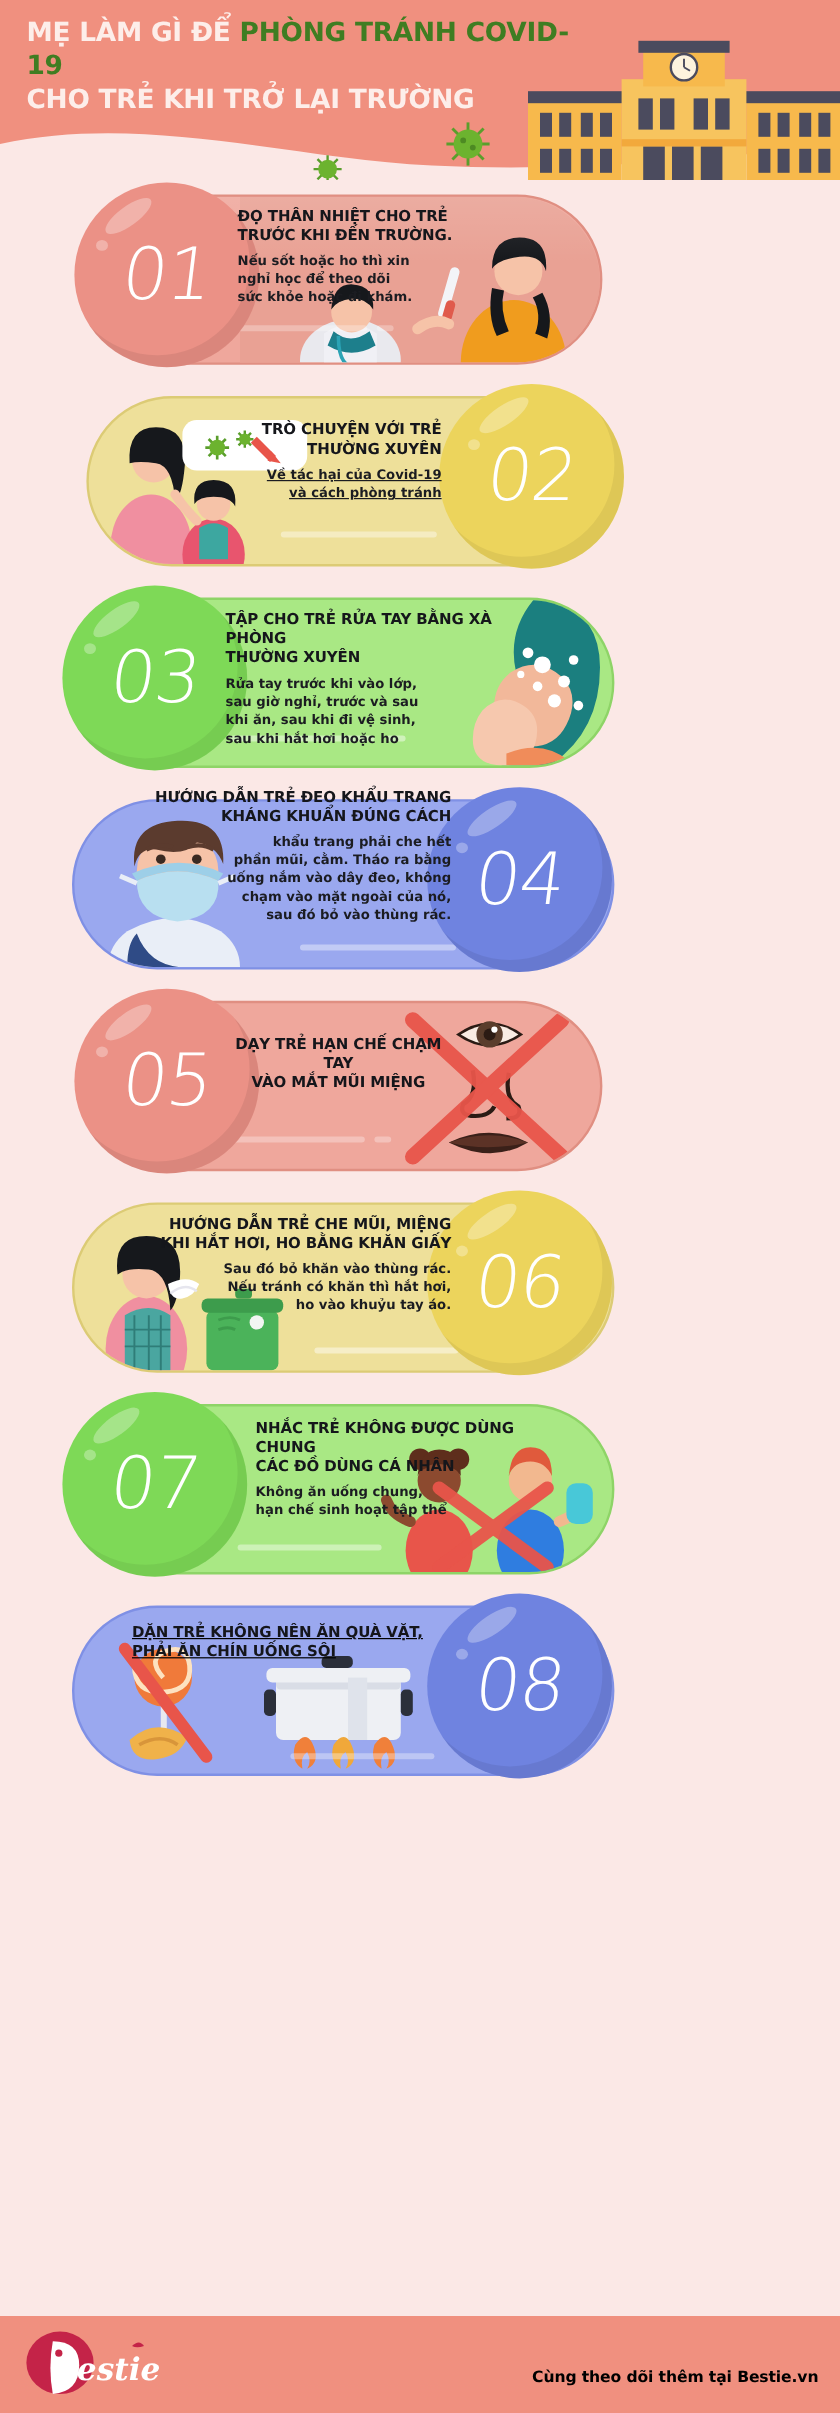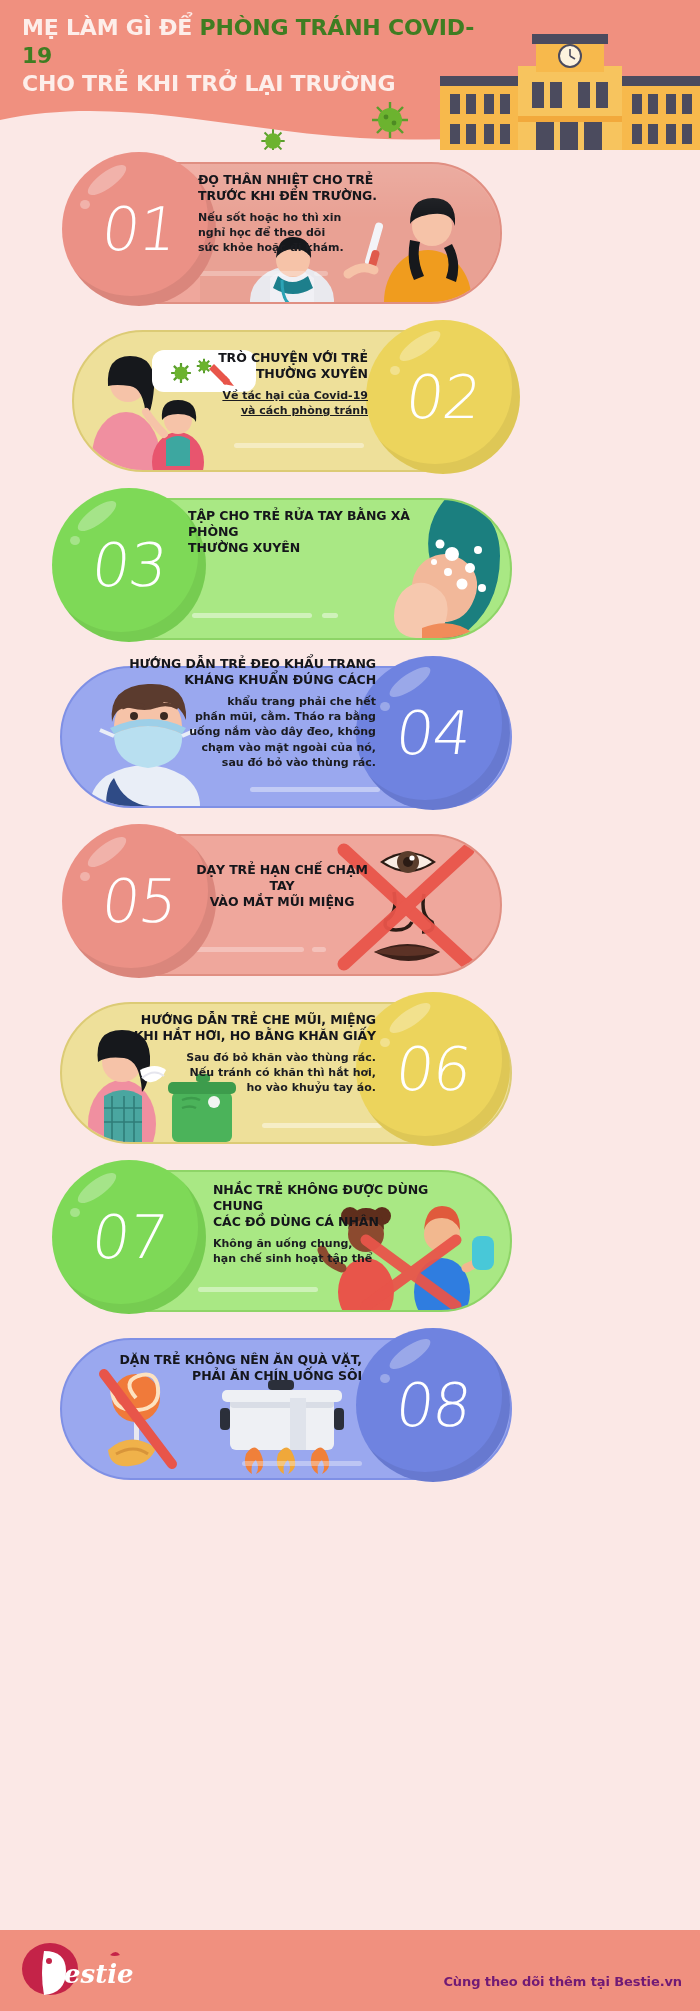--- a/index.html
+++ b/index.html
@@ -110,21 +110,21 @@
     left: 0; bottom: 0;
     width: 700px; height: 81px;
     background: #f0907f;
   }
   .footer-logo { position: absolute; left: 14px; top: 9px; }
   .footer-text {
     position: absolute;
     right: 18px; top: 44px;
     font-weight: 800;
     font-size: 13px;
-    color: #701a75;
+    color: #000000;
     letter-spacing: -0.1px;
   }
 </style>
 </head>
 <body>
 
 <div class="header">
   <svg class="header-wave" viewBox="0 0 700 70" preserveAspectRatio="none">
     <path d="M0,34 C120,8 240,46 360,52 C480,58 600,46 700,34 L700,70 L0,70 Z" fill="#fbe8e6"></path>
   </svg>
@@ -306,20 +306,24 @@
       <div style="position:absolute;left:260px;bottom:20px;width:16px;height:5px;border-radius:3px;background:rgba(255,255,255,.45);"></div>
     </div>
     <div class="bubble" style="left:52px; background:#7ed957; box-shadow:inset -8px -10px 0 rgba(0,0,0,.06);">
       <span class="num">03</span>
       <div class="shine" style="left:22px;top:20px;width:46px;height:16px;transform:rotate(-36deg);"></div>
       <div class="shine" style="left:18px;top:48px;width:10px;height:9px;"></div>
     </div>
     <div class="txt" style="left:188px; top:22px; width:230px; text-align:left;">
       <div class="ttl" style="white-space:pre-line;">TẬP CHO TRẺ RỬA TAY BẰNG XÀ PHÒNG
 THƯỜNG XUYÊN</div>
+      <div class="bdy" style="white-space:pre-line;">Rửa tay trước khi vào lớp,
+sau giờ nghỉ, trước và sau
+khi ăn, sau khi đi vệ sinh,
+sau khi hắt hơi hoặc ho</div>
     </div>
   </div>
 
   <div class="step">
     <div class="card" style="left:60px; width:452px; background:#9aa8ef; border:2px solid #7f90e5;">
       <svg style="position:absolute;left:0;bottom:0;" width="170" height="142" viewBox="0 0 170 142">
         <path d="M44,112 q40,-22 78,0 q16,12 16,30 l-110,0 q0,-18 16,-30Z" fill="#e9eef7"></path>
         <path d="M52,114 q10,26 36,28 l-44,0 q0,-20 8,-28Z" fill="#2f4b86"></path>
         <circle cx="86" cy="62" r="34" fill="#f6c3a8"></circle>
         <path d="M50,58 q-4,-36 36,-38 q40,-2 38,36 q-6,-16 -22,-18 q-10,12 -34,6 q-14,-2 -18,14Z" fill="#5b3b2e"></path>
@@ -490,21 +494,21 @@
         <path d="M184,96 q-4,14 6,20 q-2,-10 4,-14 q4,8 0,14 q12,-6 4,-22 q-6,-10 -14,2Z" fill="#f0a83a"></path>
         <path d="M218,96 q-4,14 6,20 q-2,-10 4,-14 q4,8 0,14 q12,-6 4,-22 q-6,-10 -14,2Z" fill="#f0803a"></path>
       </svg>
       <div style="position:absolute;left:180px;bottom:12px;width:120px;height:5px;border-radius:3px;background:rgba(255,255,255,.35);"></div>
     </div>
     <div class="bubble" style="left:356px; background:#6f83e0; box-shadow:inset -8px -10px 0 rgba(0,0,0,.07);">
       <span class="num">08</span>
       <div class="shine" style="left:30px;top:18px;width:48px;height:16px;transform:rotate(-34deg);"></div>
       <div class="shine" style="left:24px;top:46px;width:10px;height:9px;"></div>
     </div>
-    <div class="txt" style="left:110px; top:26px; width:252px; text-align:right;">
+    <div class="txt" style="left:110px; top:26px; width:252px; text-align:left;text-decoration:underline;">
       <div class="ttl" style="white-space:pre-line;">DẶN TRẺ KHÔNG NÊN ĂN QUÀ VẶT,
 PHẢI ĂN CHÍN UỐNG SÔI</div>
       <div class="bdy" style="white-space:pre-line;"></div>
     </div>
   </div>
 
 </div>
 
 <div class="footer">
   <svg class="footer-logo" width="130" height="64" viewBox="0 0 130 64">

